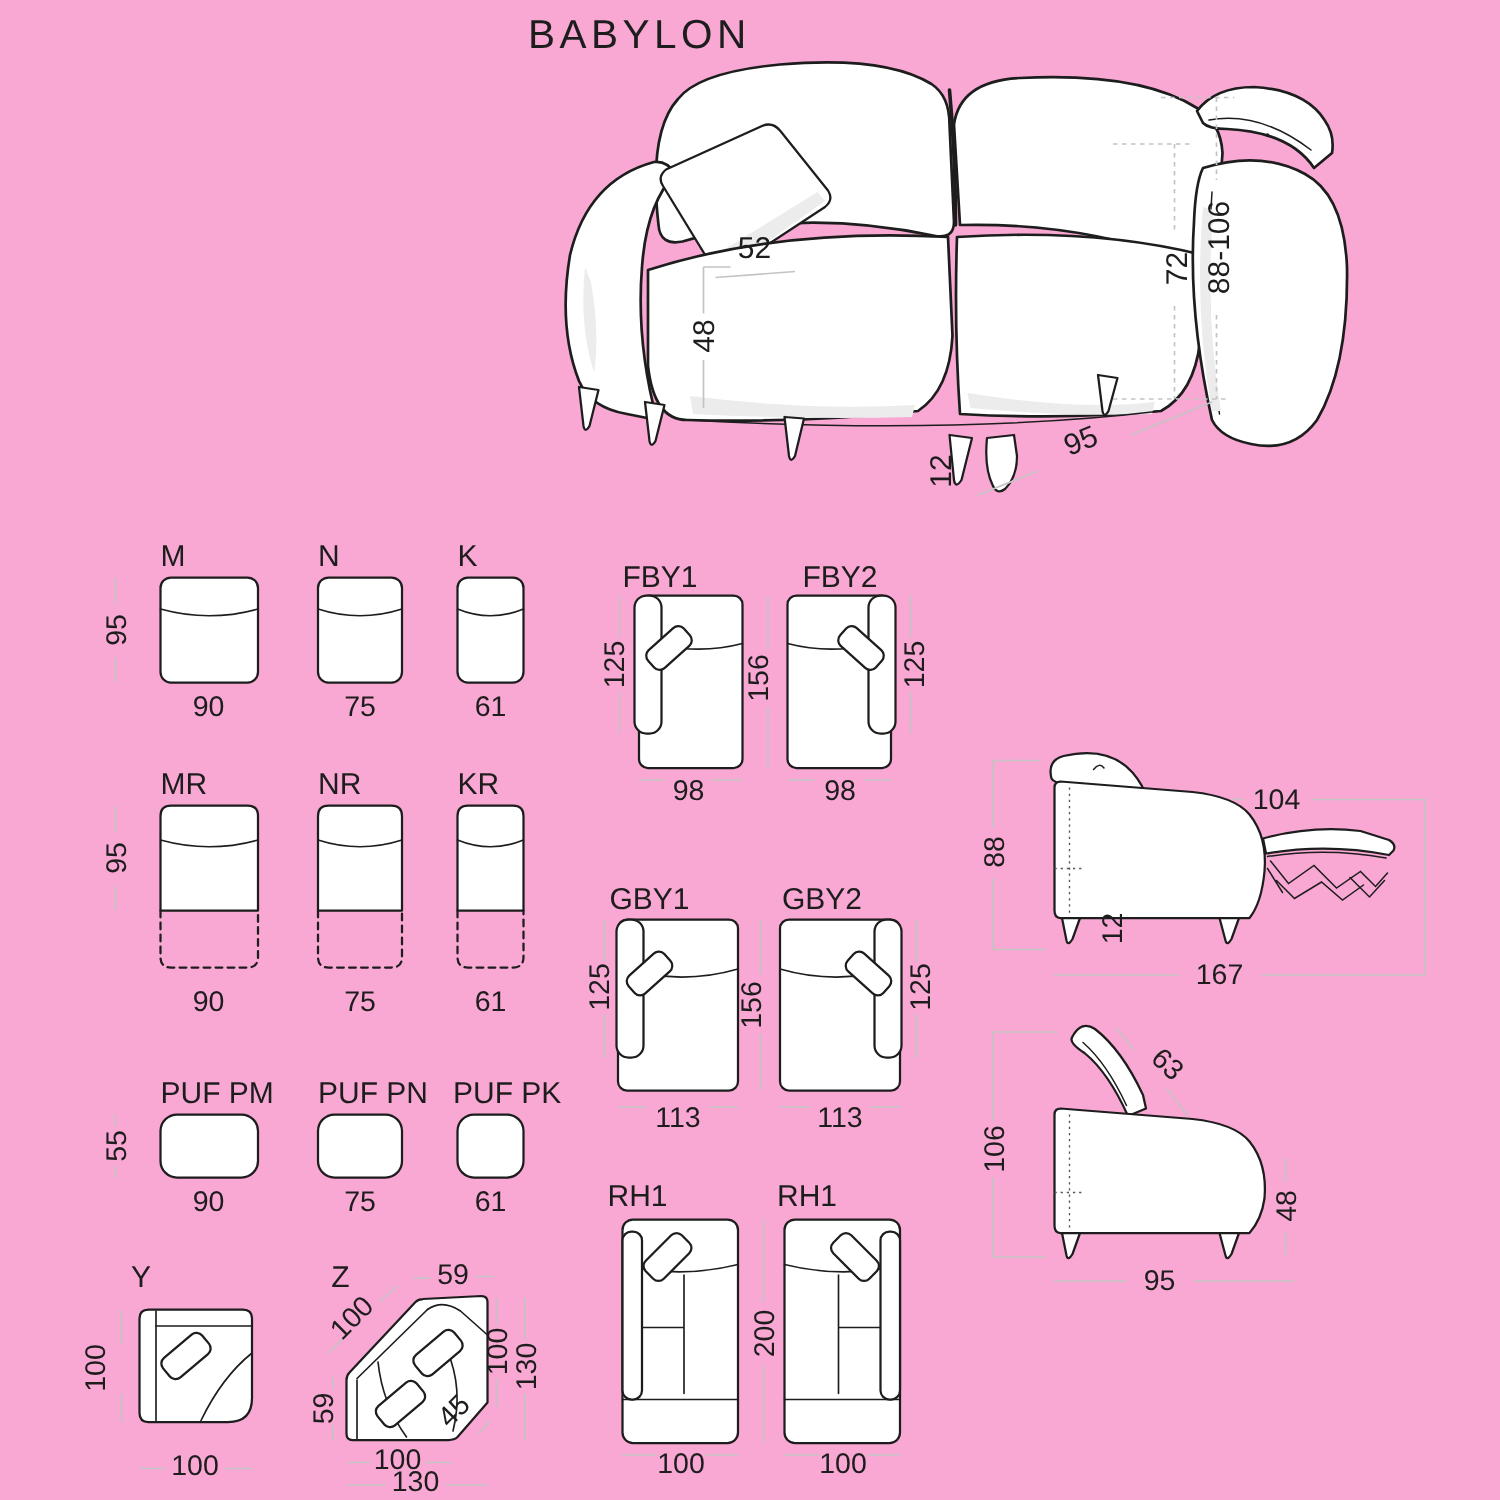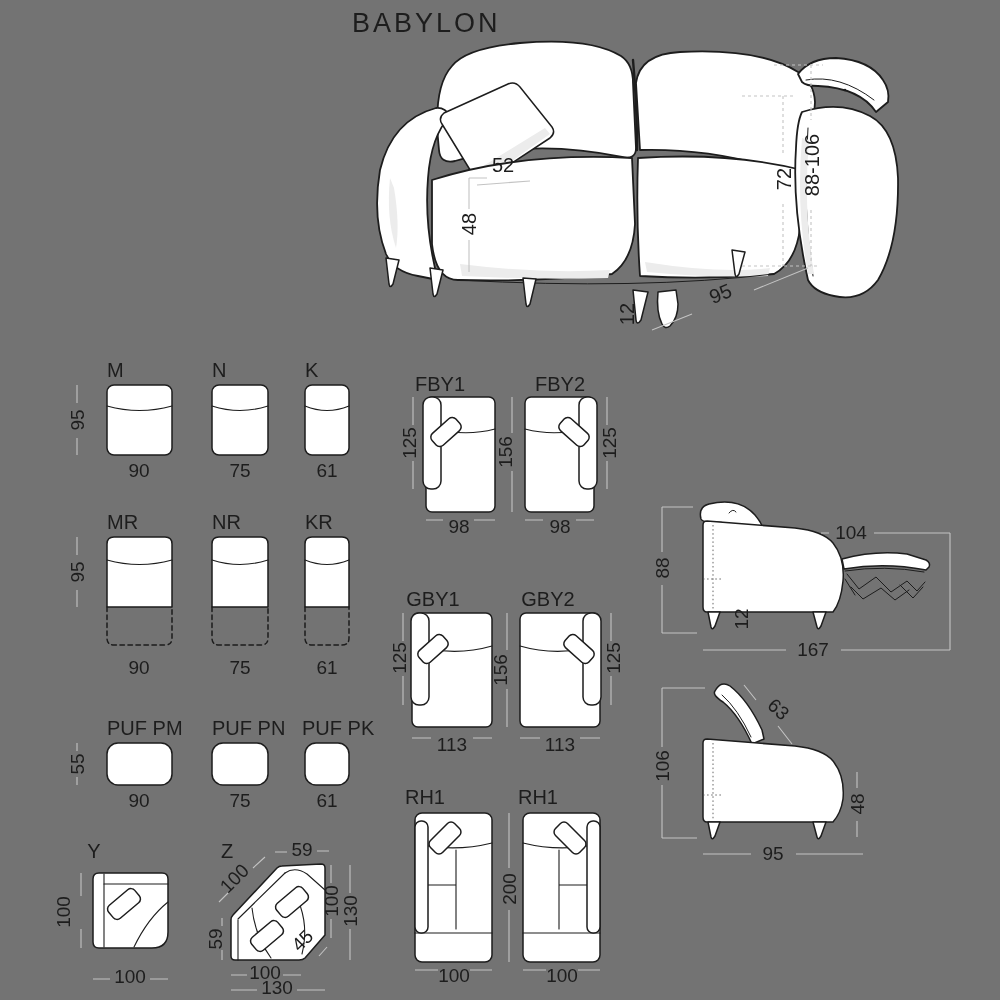--- a/index.html
+++ b/index.html
@@ -1,16 +1,16 @@
 <!DOCTYPE html>
 <html><head>
 <meta charset="utf-8">
 <style>
   html,body{margin:0;padding:0;background:#ffffff;}
-  .stage{position:relative;width:1000px;height:1000px;background:#737373;overflow:hidden;
+  .stage{position:relative;width:1000px;height:1000px;background:#f9a8d4;overflow:hidden;
          font-family:"Liberation Sans",sans-serif;}
   .abs{position:absolute;}
   .title{font-size:27px;letter-spacing:3px;color:#1d1d1d;font-weight:400;}
   svg{display:block;overflow:visible;}
   svg text{fill:#1d1d1d;font-family:"Liberation Sans",sans-serif;font-size:19px;}
   text.big{font-size:20px;}
   text.mod{font-size:20px;}
   .ink{stroke:#1d1d1d;stroke-width:1.5;fill:none;stroke-linecap:round;stroke-linejoin:round;}
   .inkf{stroke:#1d1d1d;stroke-width:1.5;fill:#ffffff;stroke-linecap:round;stroke-linejoin:round;}
   .inkh{stroke:#1d1d1d;stroke-width:1.8;fill:#ffffff;stroke-linecap:round;stroke-linejoin:round;}

